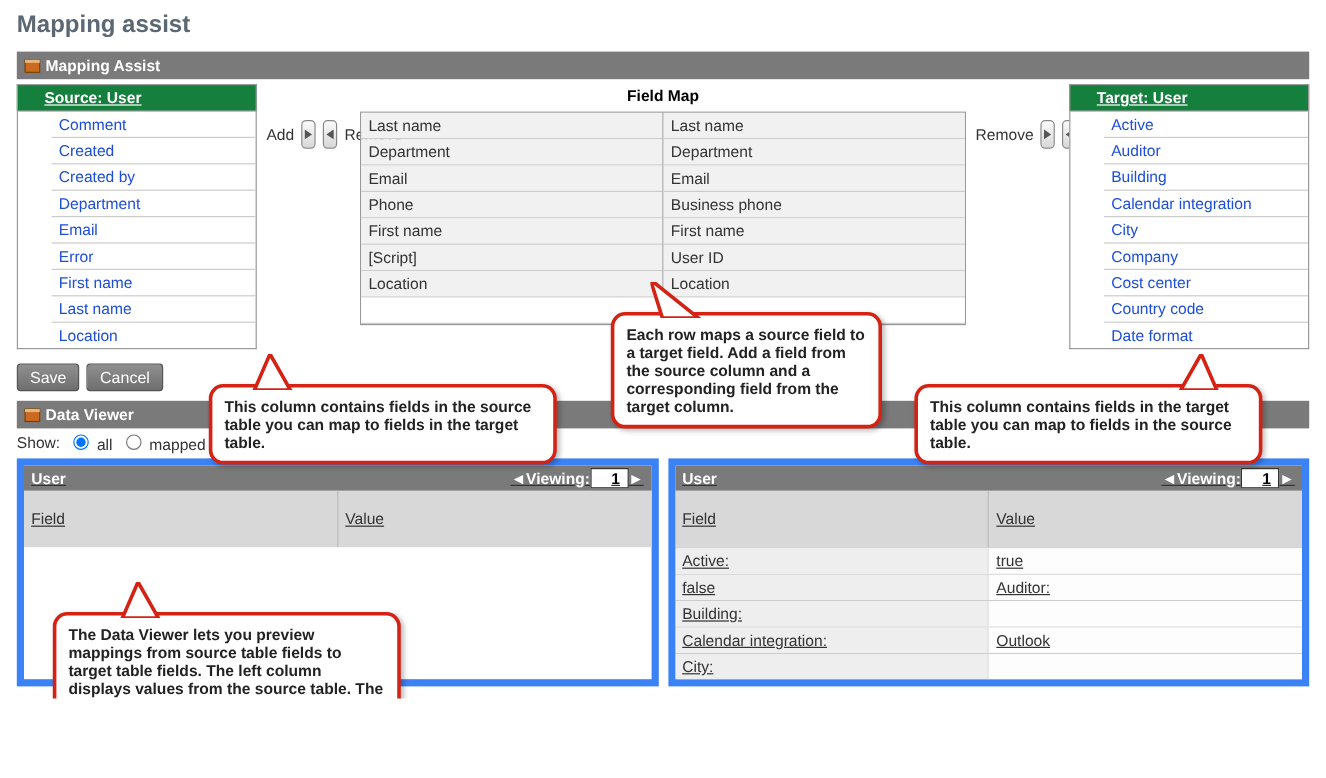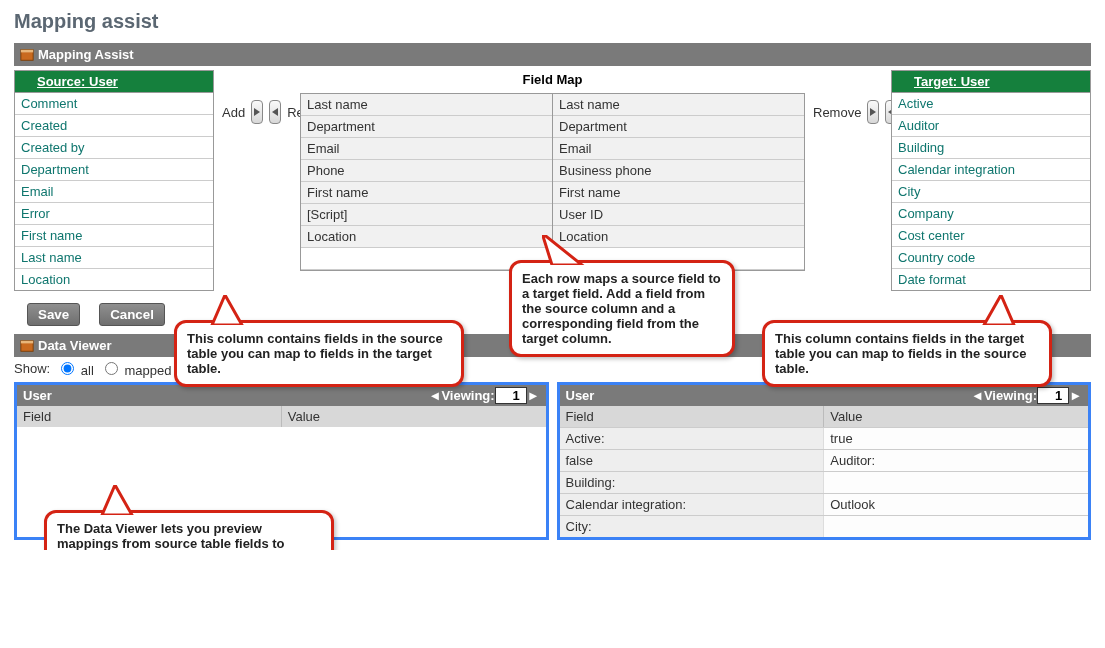--- a/index.html
+++ b/index.html
@@ -48,22 +48,23 @@
   .list-box {
     border: 1px solid #999;
     border-top: none;
     background: #fff;
     max-height: 210px;
     overflow: hidden;
   }
   .list-box .row {
     padding: 3px 6px;
     border-bottom: 1px solid #ccc;
-    color: #0f766e;
+    color: #1d4ed8;
     cursor: default;
+    margin-left: 28px;
   }
   .list-box .row:last-child { border-bottom: none; }
   .source-col, .target-col { width: 200px; flex-shrink: 0; }
   .field-map-col { flex: 1; text-align: center; }
   .field-map-title {
     font-weight: bold;
     color: #000;
     padding: 2px 0 6px 0;
   }
   .field-map-grid {
@@ -97,30 +98,29 @@
     border: 1px solid #888;
     border-radius: 4px;
     cursor: pointer;
     display: flex; align-items: center; justify-content: center;
   }
   .arrow-btn svg { width: 10px; height: 10px; }
   .btn-row { padding: 4px 0 8px 0; display: flex; gap: 6px; }
   .btn {
     background: linear-gradient(#8f8f8f,#6f6f6f);
     color: #fff;
-    font-weight: bold;
+    font-weight: normal;
     border: 1px solid #555;
     border-radius: 3px;
     padding: 3px 10px;
     cursor: pointer;
-    margin-left: 13px;
   }
   .show-row { padding: 2px 0 4px 0; display: flex; align-items: center; gap: 6px; }
   .viewer-tables { display: flex; gap: 8px; }
-  .viewer-table { flex: 1; border: 3px solid #3b82f6; }
+  .viewer-table { flex: 1; border: 6px solid #3b82f6; text-decoration: underline; }
   .viewer-head {
     background: #7a7a7a;
     color: #fff;
     font-weight: bold;
     display: flex;
     justify-content: space-between;
     align-items: center;
     padding: 2px 6px;
   }
   .viewer-head .viewing {
@@ -131,21 +131,21 @@
     padding: 0 6px; border: 1px solid #333;
     min-width: 32px; text-align: right;
   }
   .viewer-cols {
     display: flex;
     background: #d8d8d8;
     font-weight: normal;
   }
   .viewer-cols div {
     flex: 1;
-    padding: 3px 6px;
+    padding: 16px 6px;
     border-right: 1px solid #bbb;
   }
   .viewer-cols div:last-child { border-right: none; }
   .viewer-body .drow {
     display: flex;
     border-top: 1px solid #ccc;
   }
   .viewer-body .drow div {
     flex: 1;
     padding: 3px 6px;

